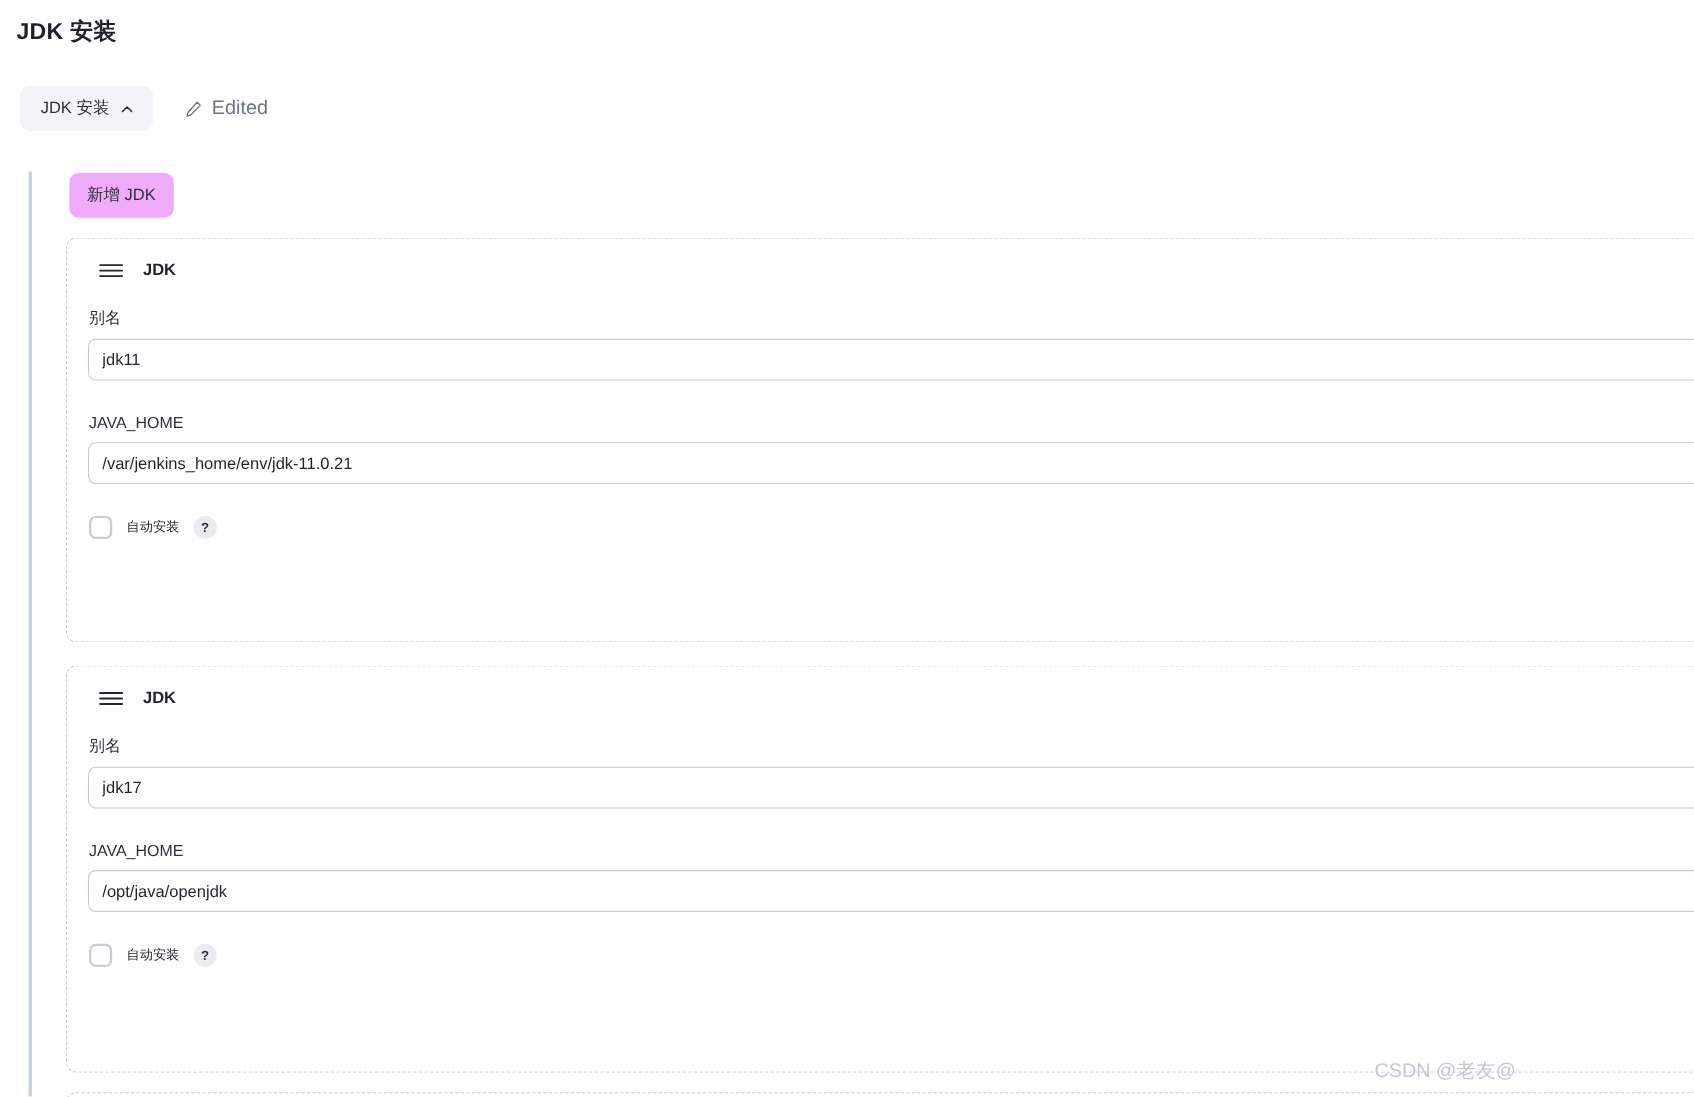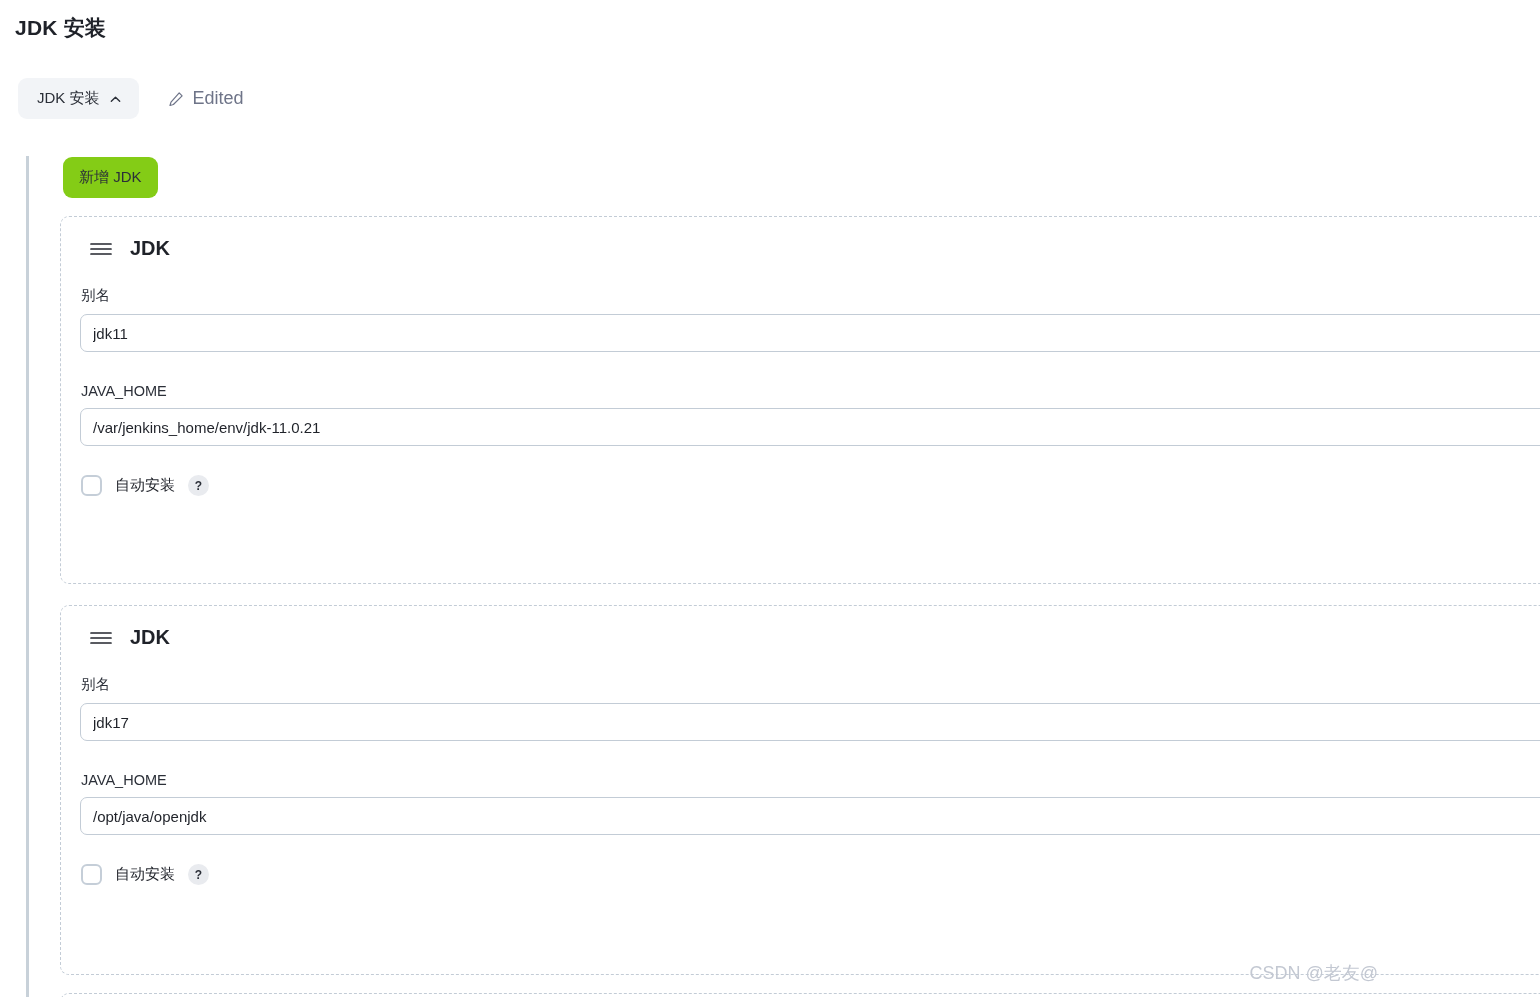--- a/index.html
+++ b/index.html
@@ -41,41 +41,41 @@
 
   
   .left-rail {
     position: absolute; left: 26px; top: 156px;
     width: 3px; height: 841px; background: #c8d1d9;
   }
 
   
   .add-btn {
     position: absolute; left: 63px; top: 157px;
-    background: #84cc16; border: none; border-radius: 9px;
+    background: #f0abfc; border: none; border-radius: 9px;
     padding: 11px 16px; font-size: 15px; color: #2b2f38;
     cursor: pointer; font-family: inherit; white-space: nowrap;
   }
 
   
   .jdk-block {
     position: absolute; left: 60px; width: 1520px;
     border: 1.5px dashed #c3ccd6; border-radius: 9px;
     background: #fff;
   }
   .block-1 { top: 216px; height: 368px; }
   .block-2 { top: 605px; height: 370px; }
   .block-3 { top: 993px; height: 120px; }
 
   .block-head {
     display: flex; align-items: center; gap: 18px;
     padding: 20px 0 0 29px;
   }
   .drag-handle { width: 22px; height: 16px; display:block; cursor: grab; }
-  .block-label { font-size: 20px; font-weight: bold; color: #1f2229; }
+  .block-label { font-size: 15px; font-weight: bold; color: #1f2229; }
 
   .field { padding: 0 0 0 19px; }
   .field-label {
     font-size: 14.5px; color: #2b2f38; margin: 0 0 9px 1px;
   }
   .f1 { margin-top: 26px; }
   .f2 { margin-top: 31px; }
 
   .text-input {
     display: block; width: 1500px; height: 38px;
@@ -86,21 +86,21 @@
   }
 
   .check-row {
     display: flex; align-items: center; gap: 13px;
     margin: 29px 0 0 20px;
   }
   .cbox {
     width: 21px; height: 21px; border: 2px solid #c5ced8;
     border-radius: 6px; background:#fff; cursor:pointer; flex:none;
   }
-  .check-label { font-size: 15px; color: #1f2229; }
+  .check-label { font-size: 12px; color: #1f2229; }
   .help-badge {
     width: 21px; height: 21px; border-radius: 50%;
     background: #e9ebef; color: #2b2f38;
     font-size: 12px; font-weight: bold;
     display: flex; align-items: center; justify-content: center;
     cursor: pointer; flex:none;
   }
 
   .watermark {
     position: absolute; right: 10px; bottom: 12px;

